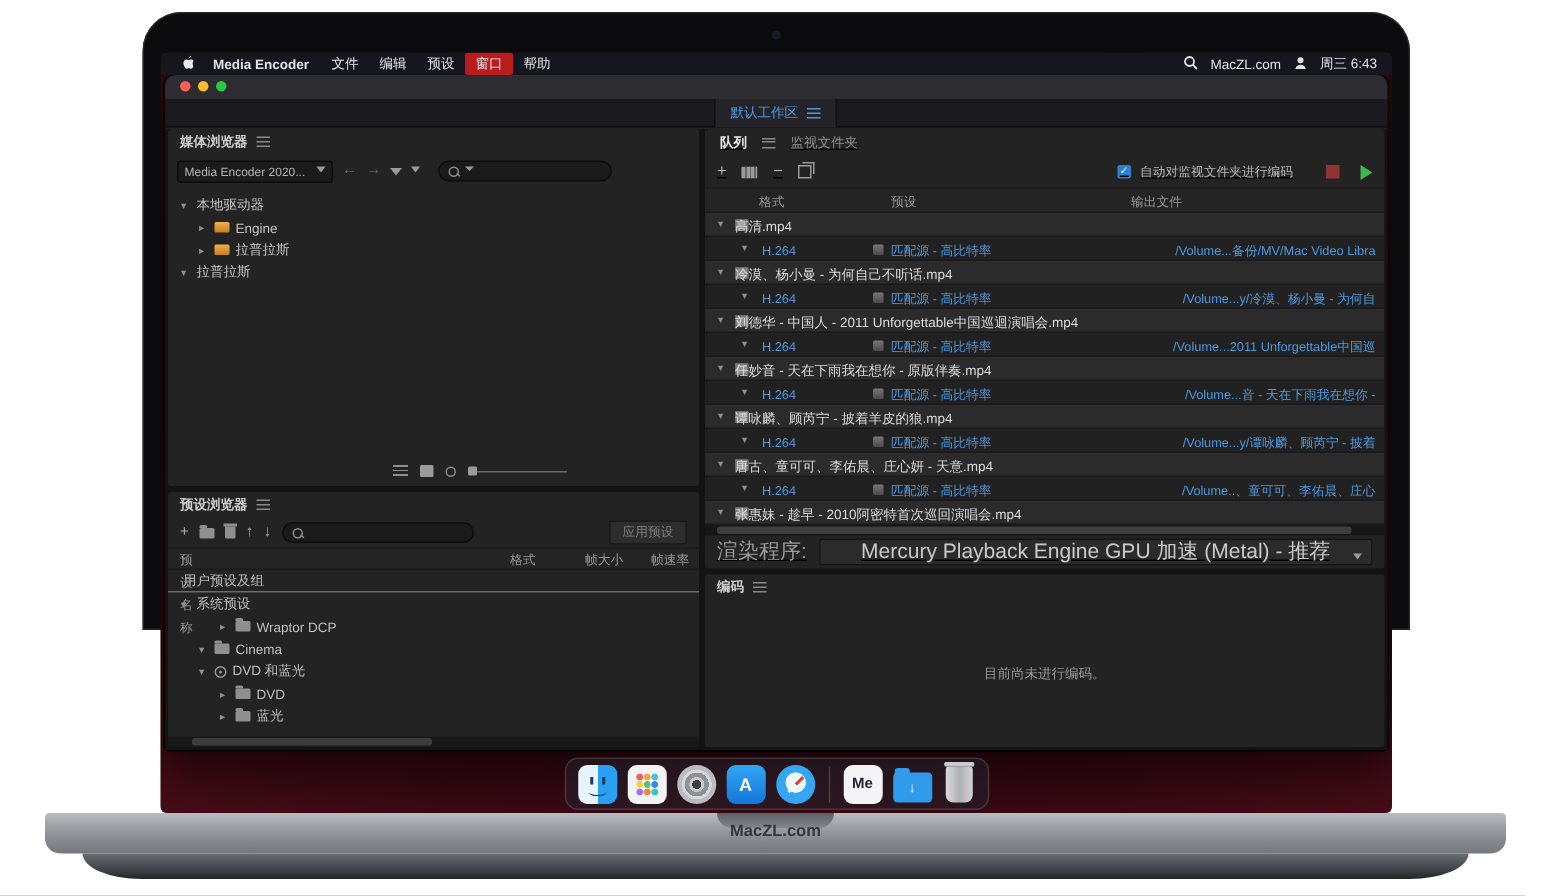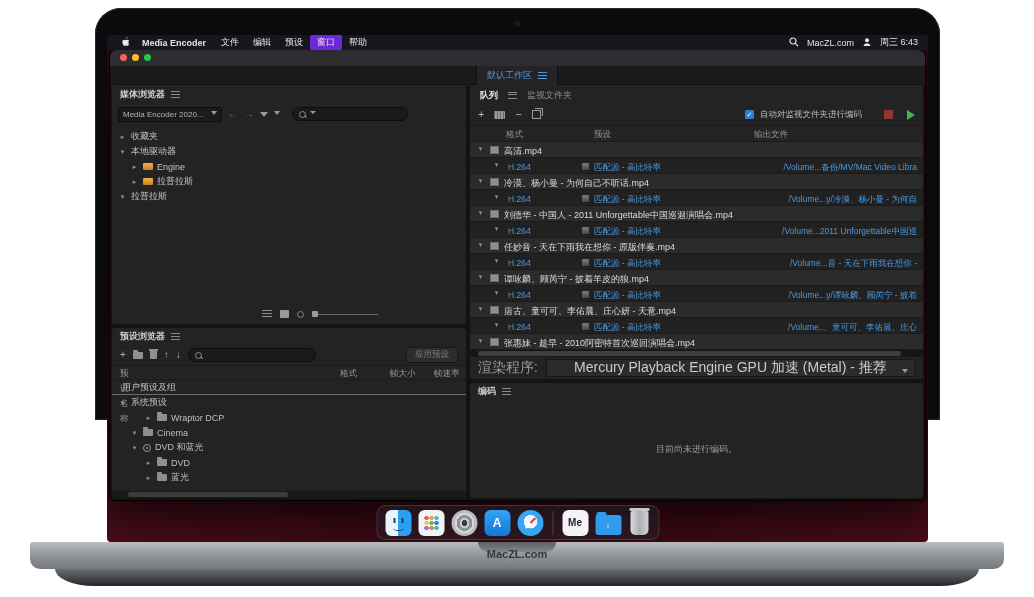--- a/index.html
+++ b/index.html
@@ -19,40 +19,40 @@
          background:linear-gradient(#5c6064,#83878c);border-radius:0 0 10px 10px;}
   .brand{position:absolute;left:0;right:0;top:6px;text-align:center;font-size:11px;font-weight:bold;color:#33363b;}
   .base-bottom{position:absolute;left:55px;top:569px;width:924px;height:17px;
                background:linear-gradient(#6a6e72,#3a3d41 70%,#232528);
                border-radius:0 0 60px 60px / 0 0 26px 26px;}
 
   
   .menubar{position:absolute;left:0;top:0;width:100%;height:15px;background:#16161f;display:flex;align-items:center;
            padding:0 10px;box-sizing:border-box;color:#e3e3e8;font-size:9px;z-index:5;}
   .menubar .mitem{padding:1px 7px;border-radius:2px;white-space:nowrap;}
-  .menubar .mitem.active{background:#6d28d9;}
+  .menubar .mitem.active{background:#b91c1c;}
   .menu-app{font-weight:bold;padding:1px 8px;white-space:nowrap;}
   .sp{flex:1;}
   .mright{display:flex;align-items:center;gap:8px;}
   .clock{white-space:nowrap;}
 
   
   .window{position:absolute;left:3px;top:15px;width:815px;height:450px;background:#232323;
           border-radius:7px 7px 3px 3px;box-shadow:0 14px 34px rgba(0,0,0,.55),0 0 0 1px #000;}
   .titlebar{position:absolute;top:0;left:0;right:0;height:16px;background:#2c2c31;border-radius:7px 7px 0 0;}
   .tl{position:absolute;top:4px;width:7px;height:7px;border-radius:50%;}
   .tl.red{left:10px;background:#ff5f57;} .tl.yel{left:22px;background:#febc2e;} .tl.grn{left:34px;background:#28c840;}
   .tabrow{position:absolute;top:16px;left:0;right:0;height:19px;background:#1a1a1d;border-bottom:1px solid #0f0f0f;box-sizing:border-box;}
   .ws-tab{position:absolute;left:366px;top:0;height:19px;padding:0 10px;background:#242428;color:#4b9ae0;font-size:9px;
           display:flex;align-items:center;gap:6px;border-left:1px solid #101010;border-right:1px solid #101010;box-sizing:border-box;}
   .content{position:absolute;top:36px;left:0;right:0;bottom:0;background:#131313;}
   .panel{position:absolute;background:#232323;border-radius:2px;overflow:hidden;}
   .p-mb{left:2px;top:0;width:354px;height:238px;}
   .p-pb{left:2px;top:242px;width:354px;height:170px;}
-  .p-q{left:360px;top:0;width:453px;height:293px;display:flex;flex-direction:column;}
+  .p-q{left:360px;top:0;width:453px;height:293px;display:flex;flex-direction:column;text-decoration:underline;}
   .p-enc{left:360px;top:297px;width:453px;height:115px;}
 
   .phead{height:17px;display:flex;align-items:center;gap:6px;padding:0 8px;font-size:9px;font-weight:bold;color:#cccccc;}
   .hambw{color:#8a8a8a;display:inline-flex;}
   .hamb{width:9px;height:5px;border-top:1px solid currentColor;border-bottom:1px solid currentColor;position:relative;}
   .hamb::after{content:"";position:absolute;left:0;right:0;top:1.5px;height:1px;background:currentColor;}
   .caret{width:0;height:0;border:3px solid transparent;border-top:4px solid #9b9b9b;margin-top:4px;}
 
   
   .mb-tools{height:22px;display:flex;align-items:center;gap:6px;padding:0 6px;}
@@ -119,21 +119,21 @@
   .q-cols span{position:absolute;top:0;}
   .qc-fmt{left:36px;} .qc-pre{left:124px;} .qc-out{left:284px;}
   .q-rows{height:208px;overflow:hidden;background:#1d1d1d;flex:0 0 auto;}
   .qr{height:16px;position:relative;font-size:8.5px;}
   .qr.src{background:#2b2b2b;border-bottom:1px solid #1a1a1a;box-sizing:border-box;}
   .qr.det{background:#212121;border-bottom:1px solid #1a1a1a;box-sizing:border-box;}
   .qr .chev{position:absolute;left:6px;top:3px;width:9px;}
   .qr .c2{left:22px;}
   .clip{position:absolute;left:20px;top:4px;width:9px;height:8px;background:#8f8f8f;border-radius:1px;
         box-shadow:inset 0 0 0 1px #6c6c6c;}
-  .srcname{position:absolute;left:34px;top:3px;color:#dcdcdc;font-size:9px;white-space:nowrap;}
+  .srcname{position:absolute;left:20px;top:3px;color:#dcdcdc;font-size:9px;white-space:nowrap;}
   .link{color:#4b9ae0;white-space:nowrap;}
   .qr .fmt{position:absolute;left:38px;top:3.5px;}
   .pbadge{position:absolute;left:112px;top:4.5px;width:7px;height:7px;background:linear-gradient(#777,#4a4a4a);border-radius:1px;}
   .qr .pre{position:absolute;left:124px;top:3.5px;}
   .qr .out{position:absolute;right:6px;top:3.5px;}
   .q-scroll{height:7px;background:#161616;position:relative;flex:0 0 auto;}
   .q-thumb{position:absolute;left:8px;right:22px;top:1px;height:5px;background:#3e3e3e;border-radius:2px;}
   .q-render{flex:1;display:flex;align-items:center;gap:8px;padding:0 8px;font-size:14px;color:#9a9a9a;}
   .rselect{flex:1;height:16px;background:#2b2b2b;border:1px solid #161616;border-radius:2px;color:#c9c9c9;
            display:flex;align-items:center;justify-content:center;position:relative;}
@@ -255,24 +255,20 @@
               <span class="funnel"></span>
               <span class="caret" style="margin-top:0;"></span>
               <div class="searchpill" style="width:116px;margin-left:6px;">
                 <span class="mag"></span>
                 <span class="caret" style="margin-top:0;border-top-width:3px;"></span>
                 <input aria-label="search" style="">
               </div>
             </div>
             <div class="tree">
               <div class="trow pl6">
-                <span class="chev">▸</span>
-                <span>收藏夹</span>
-              </div>
-              <div class="trow pl6">
                 <span class="chev">▾</span>
                 <span>本地驱动器</span>
               </div>
               <div class="trow pl18">
                 <span class="chev">▸</span>
                 <span class="drive"></span>
                 <span>Engine</span>
               </div>
               <div class="trow pl18">
                 <span class="chev">▸</span>

